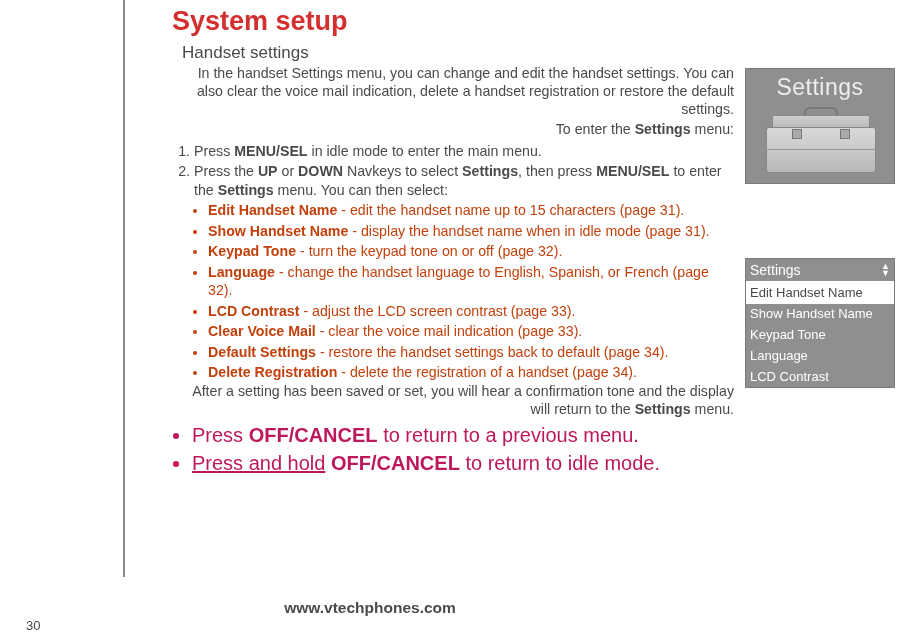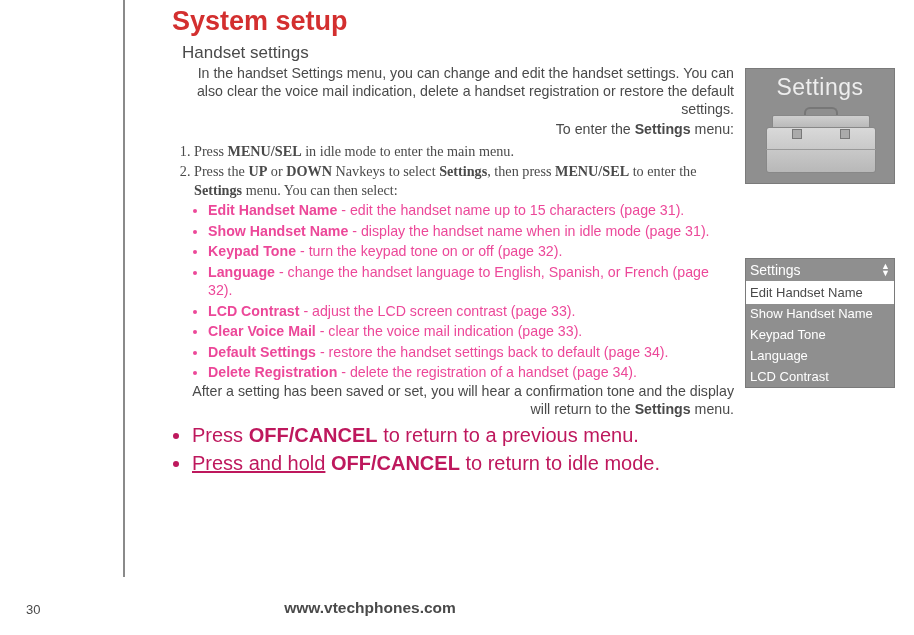--- a/index.html
+++ b/index.html
@@ -52,28 +52,28 @@
     text-align: right;
   }
   .tight { margin-bottom: 3px; }
   ol {
     margin: 0 0 0 0;
     padding-left: 22px;
     font-size: 14.2px;
     line-height: 1.3;
     color: #4a4a4a;
   }
-  ol li { margin-bottom: 2px; font-family: Liberation Serif, serif; }
+  ol li { margin-bottom: 2px; }
   ul.inner {
     list-style-type: disc;
     margin: 2px 0 2px 0;
     padding-left: 36px;
     font-size: 14.2px;
     line-height: 1.3;
-    color: #ec4899;
+    color: #c2410c;
   }
   ul.inner li { margin-bottom: 2px; }
   ul.outer {
     list-style-type: disc;
     margin: 0 0 0 0;
     padding-left: 20px;
     font-size: 20px;
     line-height: 1.3;
     color: #be185d;
   }
@@ -195,21 +195,21 @@
   }
   .screen-row.selected {
     background: #ffffff;
     color: #4a4a4a;
   }
 
   
   .page-number {
     position: absolute;
     left: 26px;
-    bottom: 18px;
+    bottom: 2px;
     font-size: 13px;
     color: #4a4a4a;
   }
   .footer-url {
     position: absolute;
     left: 0;
     bottom: 18px;
     width: 740px;
     text-align: center;
     font-size: 15.5px;

